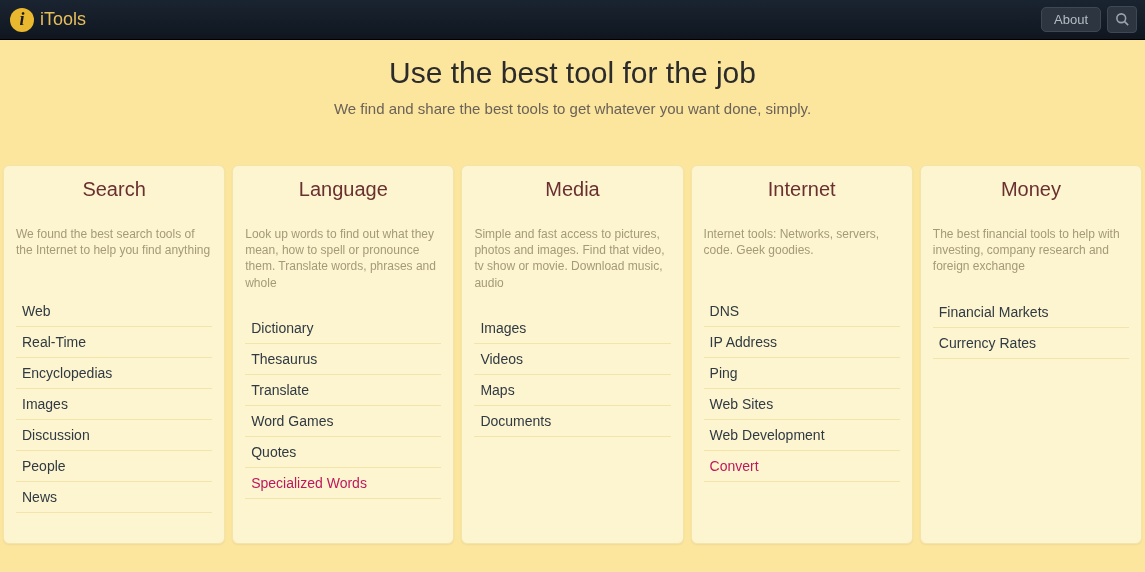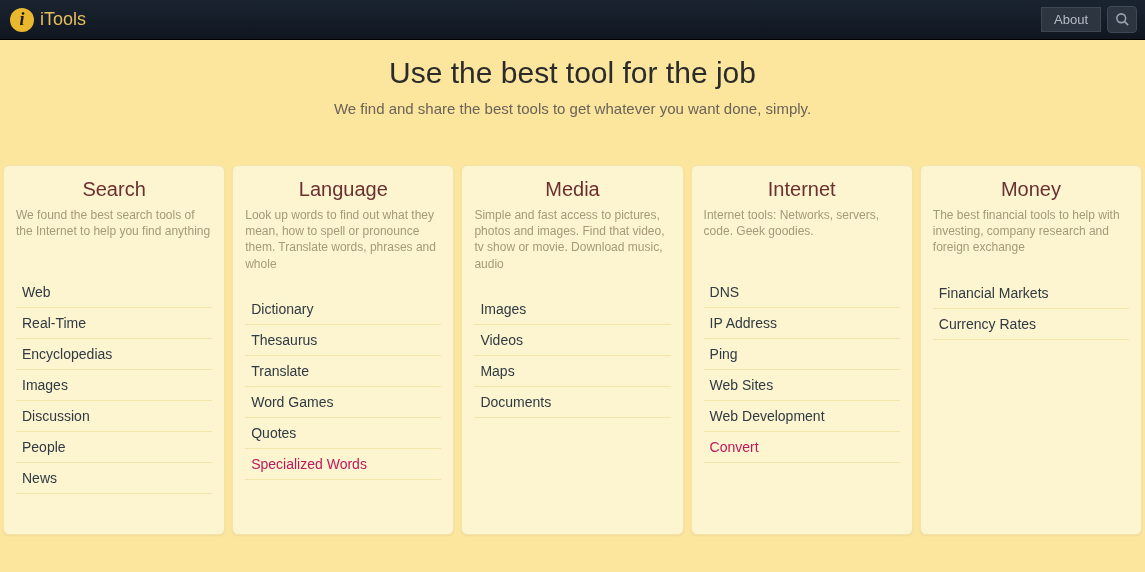--- a/index.html
+++ b/index.html
@@ -52,21 +52,21 @@
     .topbar-right {
       display: flex;
       align-items: center;
       gap: 6px;
     }
     .about-btn {
       background: #2d3640;
       border: 1px solid #3e4854;
       color: #b5bcc5;
       padding: 4px 12px;
-      border-radius: 0;
+      border-radius: 5px;
       font-size: 13px;
       cursor: pointer;
     }
     .search-btn {
       background: #2d3640;
       border: 1px solid #3e4854;
       color: #8b95a2;
       width: 30px;
       height: 27px;
       border-radius: 4px;
@@ -102,21 +102,21 @@
       border-radius: 6px;
       padding: 12px 12px 30px;
       min-height: 370px;
       box-shadow: 0 1px 2px rgba(0,0,0,0.05);
     }
     .card-title {
       text-align: center;
       font-size: 20px;
       font-weight: 400;
       color: #6a3030;
-      margin-bottom: 6px;
+      margin-bottom: 25px;
     }
     .card-desc {
       font-size: 12px;
       color: #a49a78;
       line-height: 1.35;
       margin-bottom: 22px;
       min-height: 48px;
     }
     .card-list {
       list-style: none;

